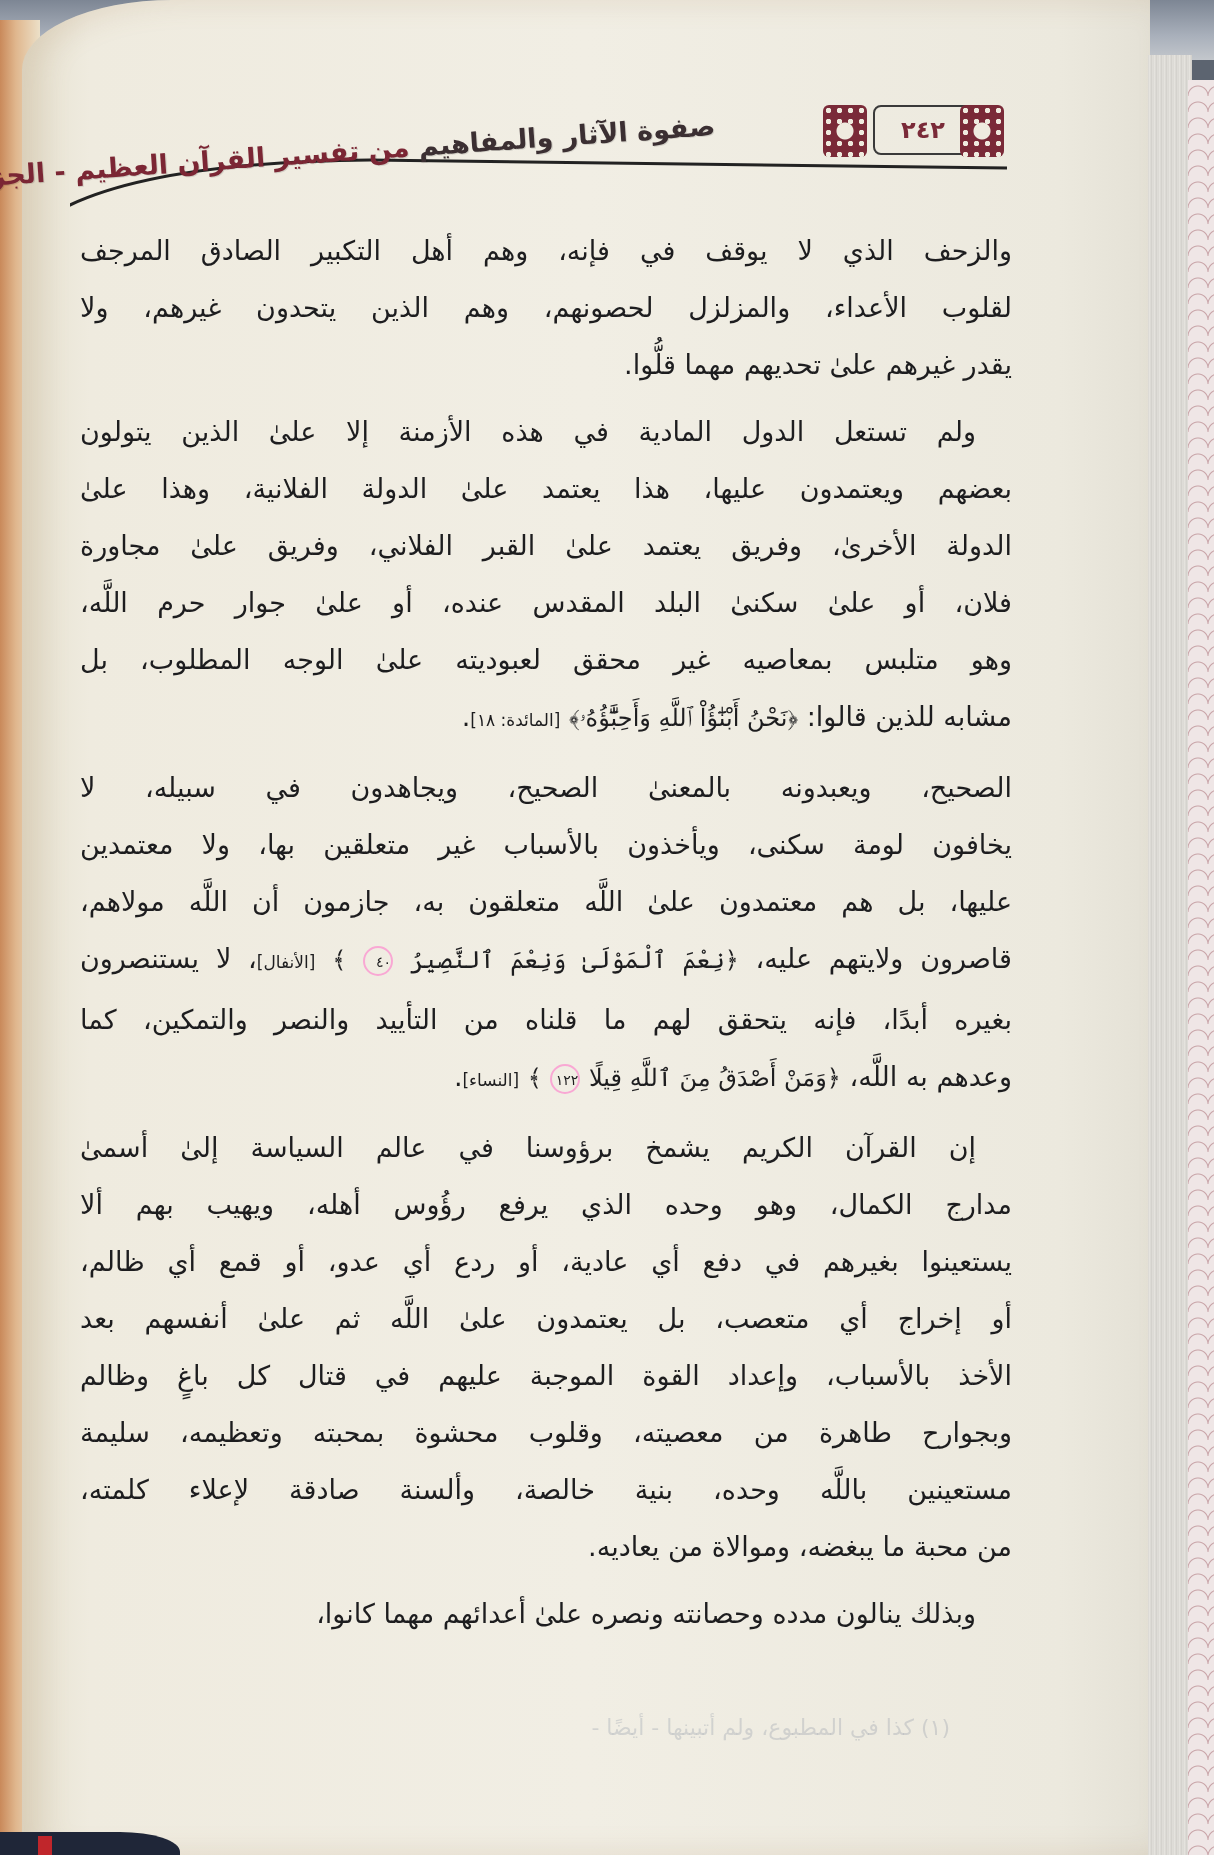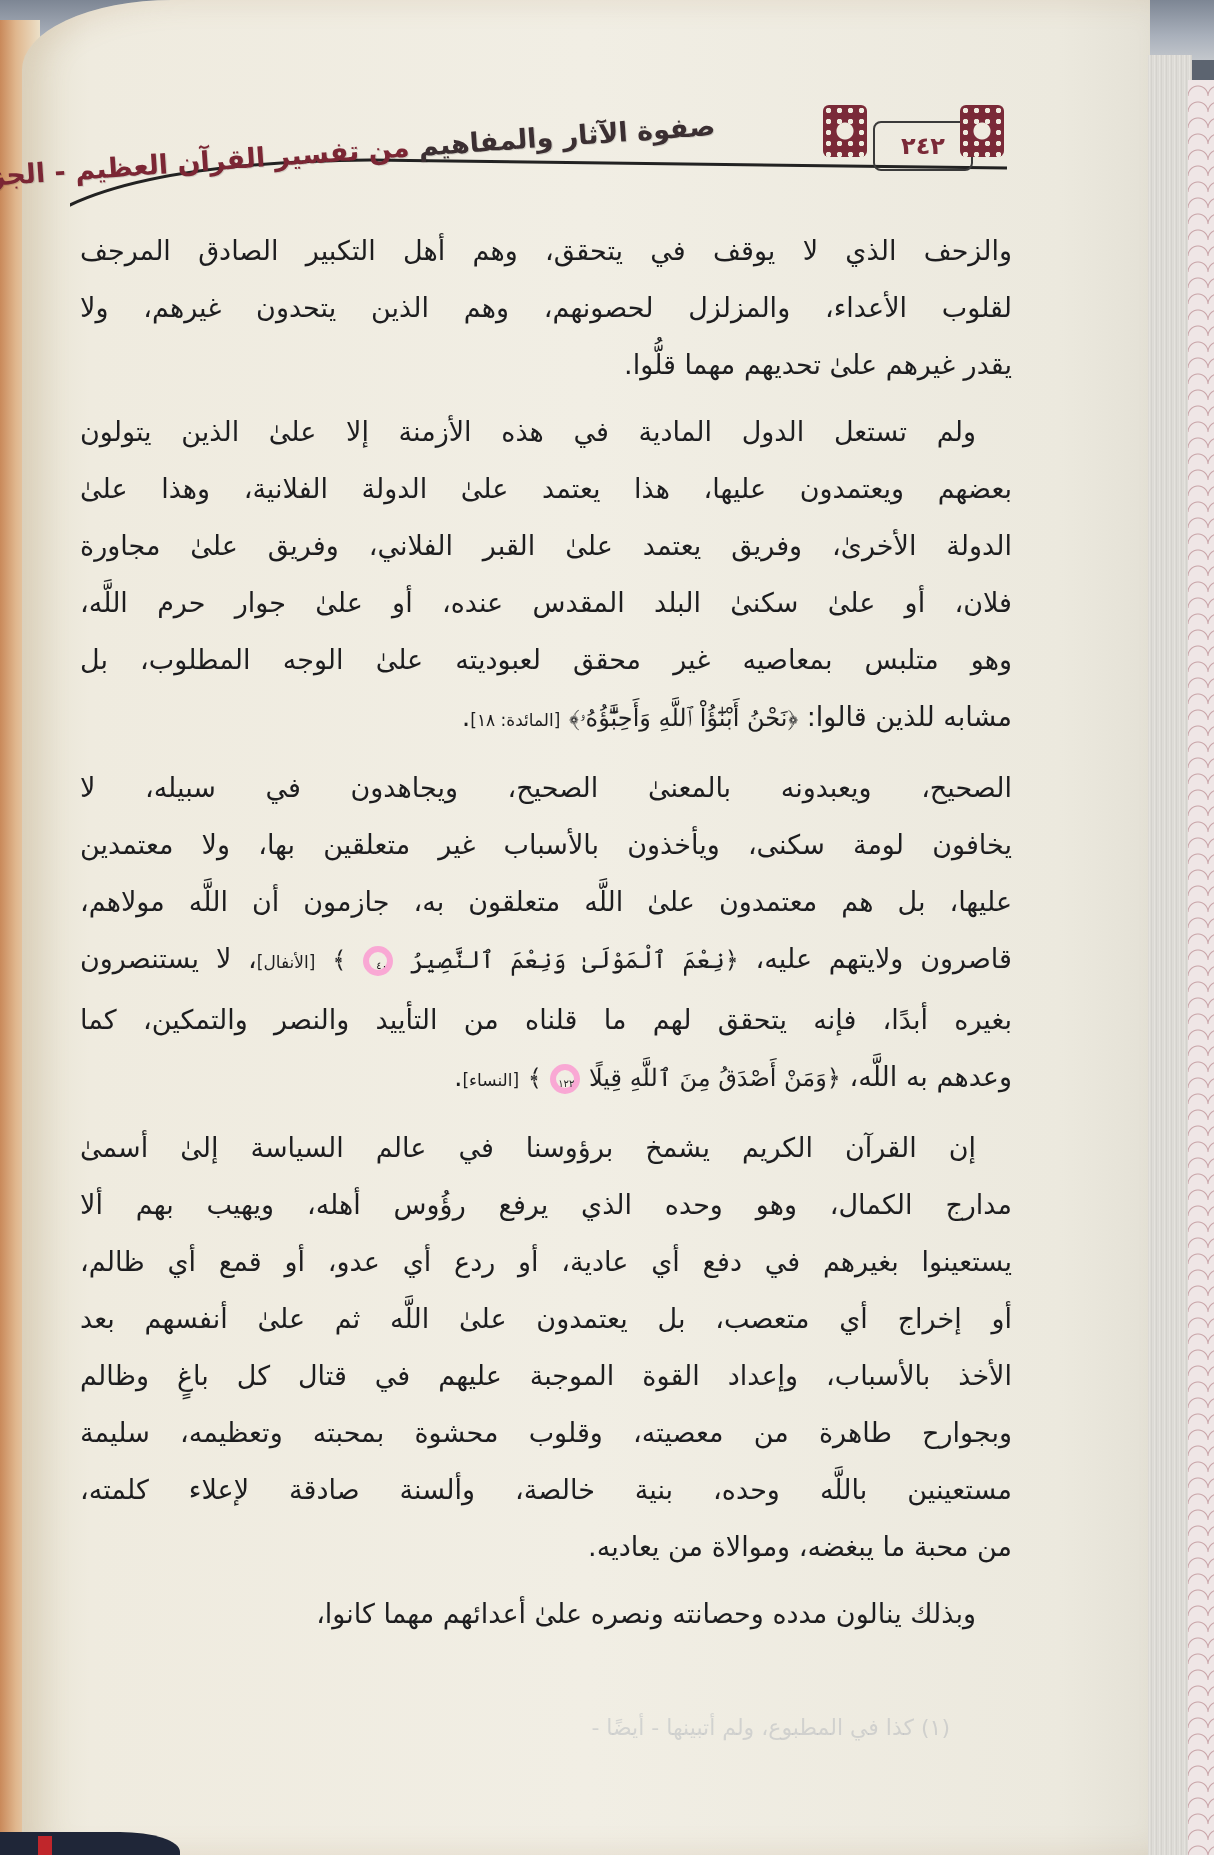--- a/index.html
+++ b/index.html
@@ -59,21 +59,21 @@
       position: absolute; top: 5px; width: 44px; height: 52px;
       border-radius: 6px;
       background:
         radial-gradient(circle at 50% 50%, #efebdf 0 8px, transparent 9px),
         radial-gradient(circle, #efebdf 0 2.5px, transparent 3px) 0 0 / 11px 11px,
         #7a2a38;
     }
     .ornament.left { left: 753px; }
     .ornament.right { left: 890px; }
     .page-number-box {
-      position: absolute; left: 803px; top: 21px; width: 100px; height: 50px;
+      position: absolute; left: 803px; top: 5px; width: 100px; height: 50px;
       border: 2px solid #3a3a3a; border-radius: 8px; box-sizing: border-box;
       display: flex; align-items: center; justify-content: center;
       font-family: "DejaVu Sans", sans-serif; font-weight: bold;
       font-size: 24px; color: #7a2a38; letter-spacing: 2px;
     }
     .head-rule {
       position: absolute; left: 0; top: 0; width: 945px; height: 110px;
     }
 
     
@@ -83,22 +83,22 @@
       font-family: "DejaVu Sans", sans-serif; font-size: 27px;
       line-height: 57px; color: #1d1d1f;
     }
     .para { margin: 0 0 10px 0; text-indent: 0; }
     .line { display: block; text-align: justify; text-align-last: justify; white-space: nowrap; }
     .line.last { text-align-last: right; }
     .quran { font-family: "DejaVu Serif", serif; font-size: 24px; }
     .ref { font-size: 17px; }
     .ayah-num {
       display: inline-block; width: 30px; height: 30px; line-height: 28px;
-      border: 6px solid #f9a8d4; border-radius: 50%; text-align: center;
-      font-size: 10px; vertical-align: middle; box-sizing: border-box;
+      border: 2px solid #f9a8d4; border-radius: 50%; text-align: center;
+      font-size: 14px; vertical-align: middle; box-sizing: border-box;
     }
     .bleed {
       position: absolute; left: 250px; top: 1715px; width: 700px;
       direction: rtl; font-size: 22px; color: rgba(70,90,120,0.18);
       font-family: "DejaVu Sans", sans-serif; white-space: nowrap; text-align: right;
     }
   </style>
 </head>
 <body>
 
@@ -120,21 +120,21 @@
     <span class="accent">- الجزء الأول</span>
   </div>
   <div class="ornament left"></div>
   <div class="page-number-box">٢٤٢</div>
   <div class="ornament right"></div>
 </div>
 
 <div class="body-text">
 
   <p class="para">
-    <span class="line">والزحف الذي لا يوقف في يتحقق، وهم أهل التكبير الصادق المرجف</span>
+    <span class="line">والزحف الذي لا يوقف في فإنه، وهم أهل التكبير الصادق المرجف</span>
     <span class="line">لقلوب الأعداء، والمزلزل لحصونهم، وهم الذين يتحدون غيرهم، ولا</span>
     <span class="line last">يقدر غيرهم علىٰ تحديهم مهما قلُّوا.</span>
   </p>
 
   <p class="para">
     <span class="line" style="padding-right:36px">ولم تستعل الدول المادية في هذه الأزمنة إلا علىٰ الذين يتولون</span>
     <span class="line">بعضهم ويعتمدون عليها، هذا يعتمد علىٰ الدولة الفلانية، وهذا علىٰ</span>
     <span class="line">الدولة الأخرىٰ، وفريق يعتمد علىٰ القبر الفلاني، وفريق علىٰ مجاورة</span>
     <span class="line">فلان، أو علىٰ سكنىٰ البلد المقدس عنده، أو علىٰ جوار حرم اللَّه،</span>
     <span class="line">وهو متلبس بمعاصيه غير محقق لعبوديته علىٰ الوجه المطلوب، بل</span>

